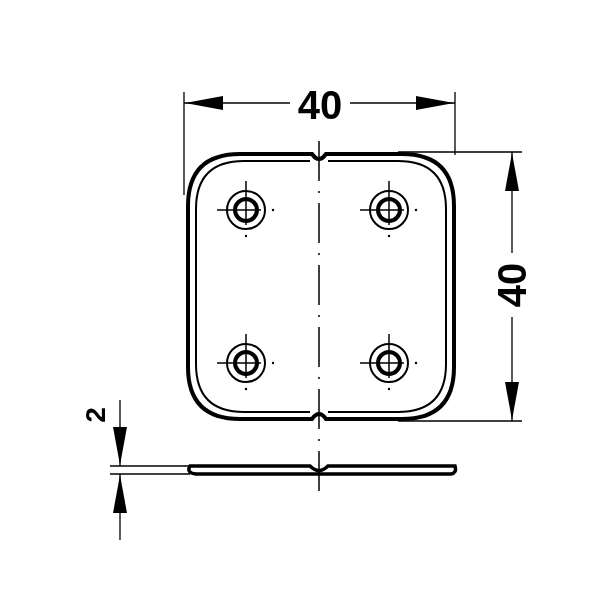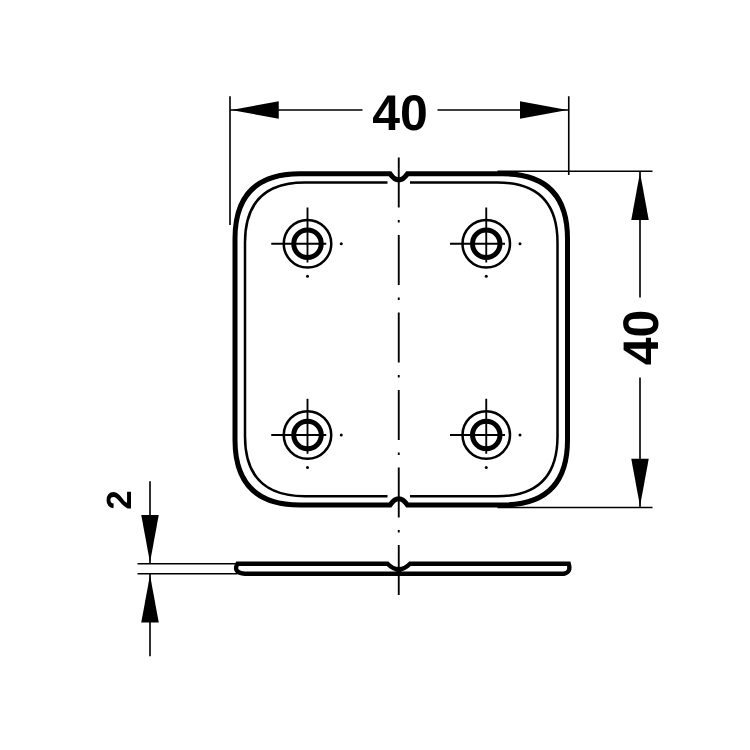--- a/index.html
+++ b/index.html
@@ -1,16 +1,16 @@
 <!DOCTYPE html>
 <html><head>
 <meta charset="utf-8">
 <style>
   html,body{margin:0;padding:0;background:#ffffff;}
-  #canvas{position:relative;width:600px;height:543px;background:#ffffff;overflow:hidden;}
+  #canvas{position:relative;width:600px;height:543px;background:#ffffff;overflow:hidden;margin-top:15px;}
   svg{position:absolute;left:0;top:0;}
   .dimtext{font-family:"Liberation Sans",sans-serif;font-weight:bold;fill:#000;}
 </style>
 </head>
 <body>
 
 <div id="canvas">
 <svg width="600" height="600" viewBox="0 0 600 600" xmlns="http://www.w3.org/2000/svg">
 
   <g stroke="#000" fill="#000">

